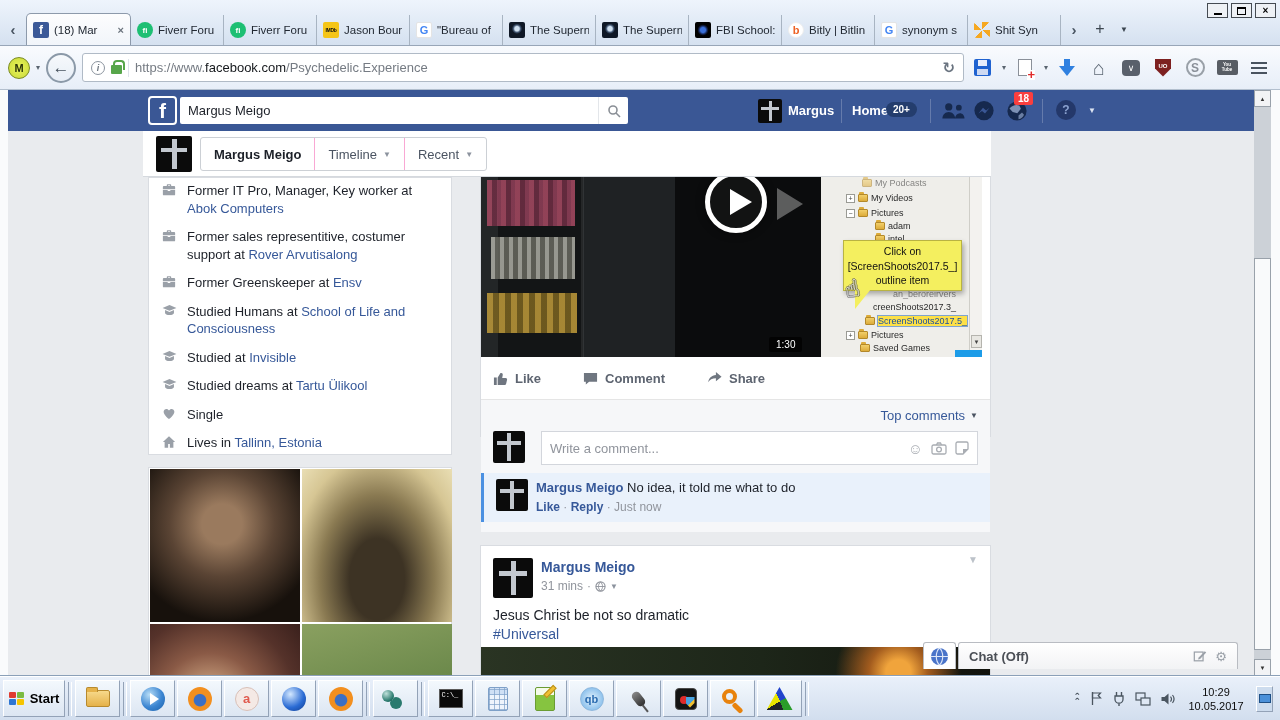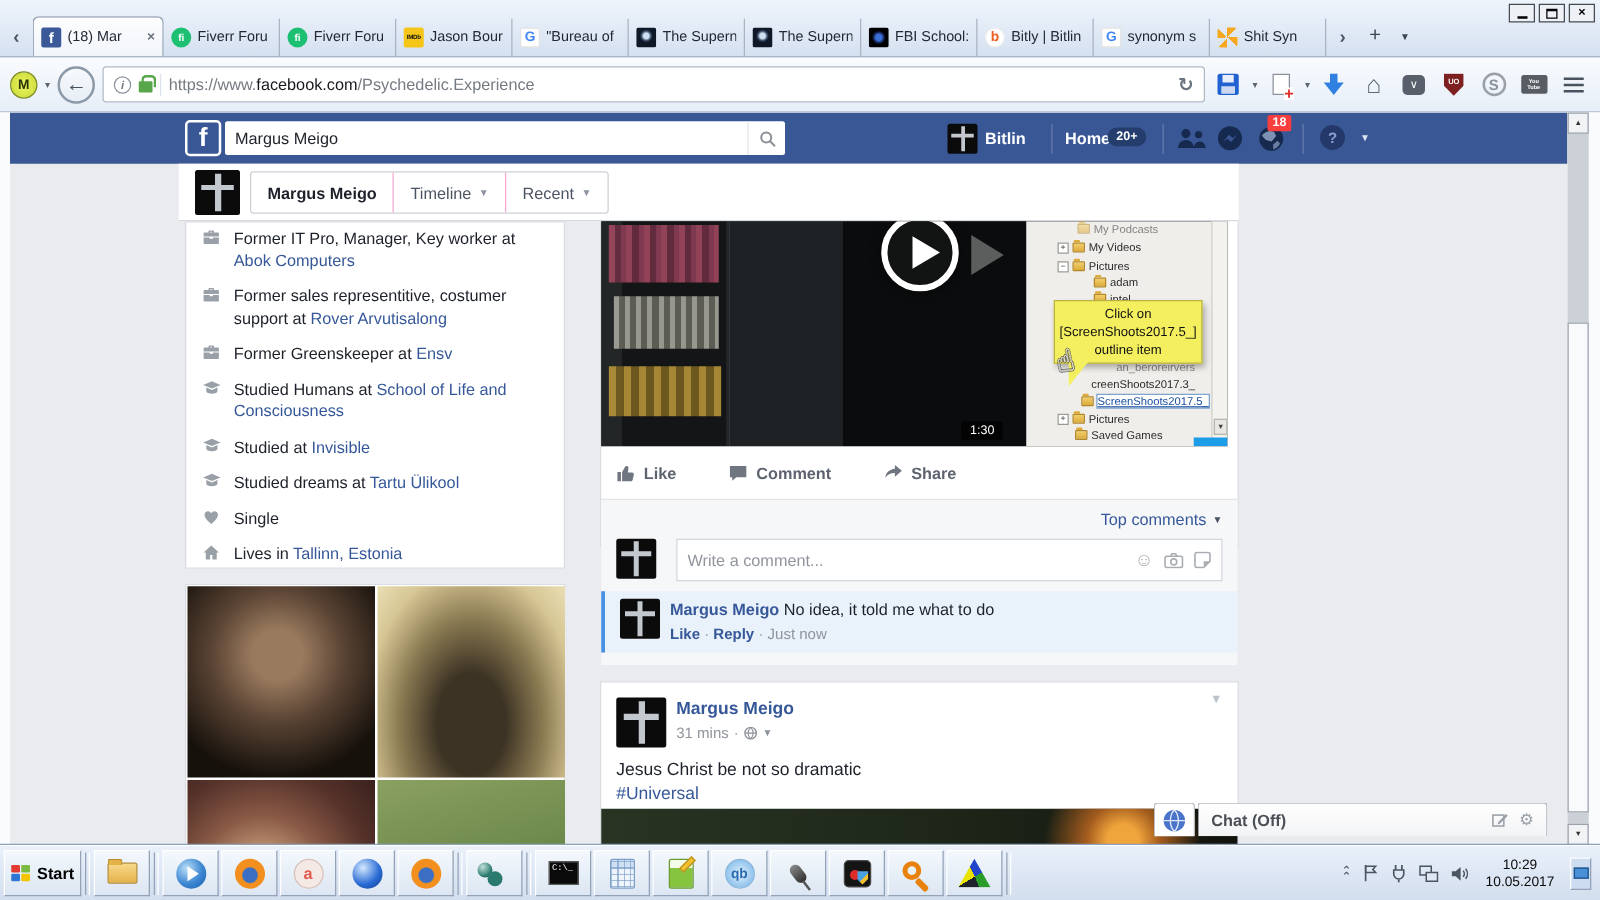--- a/index.html
+++ b/index.html
@@ -163,21 +163,21 @@
   .vid-expl { position:absolute; left:340px; top:0; width:161px; height:180px; background:#efeeea; }
   .tree { position:absolute; left:12px; top:0; width:136px; }
   .trow { position:absolute; display:flex; align-items:center; gap:3px; font-size:9px; color:#2a2a2a;
     white-space:nowrap; height:12px; }
   .tfolder { width:10px; height:8px; flex:none; background:linear-gradient(#f2cf6a,#dcab3a);
     border:1px solid #b3882a; border-radius:1px; position:relative; }
   .tfolder::before { content:""; position:absolute; left:0; top:-3px; width:5px; height:2px;
     background:#dcab3a; border-radius:1px 1px 0 0; }
   .texp { width:9px; height:9px; flex:none; border:1px solid #9a9a94; background:#fff; font-size:7px;
     line-height:7px; text-align:center; color:#444; }
-  .trow.sel .tlabel { background:#ffffff; outline:1px solid #7fa3cf; color:#1a4fa0; text-decoration:underline; }
+  .trow.sel .tlabel { background:#fde047; outline:1px solid #7fa3cf; color:#1a4fa0; }
   .trow.dim { opacity:.55; }
   .expl-sb { position:absolute; left:488px; top:0; width:13px; height:180px; background:#f3f2ef;
     border-left:1px solid #cfcec8; }
   .expl-sb-btn { position:absolute; left:1px; top:158px; width:11px; height:13px; background:#e8e7e2;
     border:1px solid #b5b4ae; font-size:6px; color:#444; display:flex; align-items:center; justify-content:center; }
   .play-ring { position:absolute; left:224px; top:-6px; width:62px; height:62px; border:5px solid #fff;
     border-radius:50%; background:rgba(40,40,40,.25); box-shadow:0 0 10px rgba(0,0,0,.45); z-index:4; }
   .play-tri { position:absolute; left:20px; top:13px; width:0; height:0;
     border-left:22px solid #fff; border-top:13px solid transparent; border-bottom:13px solid transparent; }
   .ghost-tri { position:absolute; left:296px; top:11px; width:0; height:0; z-index:3;
@@ -441,21 +441,21 @@
       <div class="fbsearch">
         <input value="Margus Meigo" style="">
         <span class="fbsearch-btn">
           <svg width="14" height="14" viewBox="0 0 14 14">
               <circle cx="6" cy="6" r="4" fill="none" stroke="#8a8f96" stroke-width="1.6"></circle>
               <path d="M9 9l4 4" stroke="#8a8f96" stroke-width="1.6"></path>
             </svg>
         </span>
       </div>
       <div class="abs hdr-avatar avatar" style="left:750px; top:9px; width:24px; height:24px;"></div>
-      <span class="abs hdr-name" style="left:780px; top:13px;">Bitlin</span>
+      <span class="abs hdr-name" style="left:780px; top:13px;">Margus</span>
       <span class="abs hdr-sep" style="left:833px; top:9px;"></span>
       <span class="abs hdr-name" style="left:844px; top:13px;">Home</span>
       <span class="abs hdr-badge-home" style="left:878px; top:12px;">20+</span>
       <span class="abs hdr-sep" style="left:922px; top:9px;"></span>
       <span class="abs" style="left:932px; top:12px;">
         <svg width="26" height="17" viewBox="0 0 24 16" fill="#16294e">
             <circle cx="8" cy="4.6" r="3.4"></circle>
             <path d="M2 15.5c0-3.4 2.7-6.1 6-6.1s6 2.7 6 6.1z"></path>
             <circle cx="17.5" cy="5.4" r="2.7"></circle>
             <path d="M13.8 15.5c.4-2.9 2-5 4.7-5 2.4 0 4.3 2.1 4.3 5z"></path>

